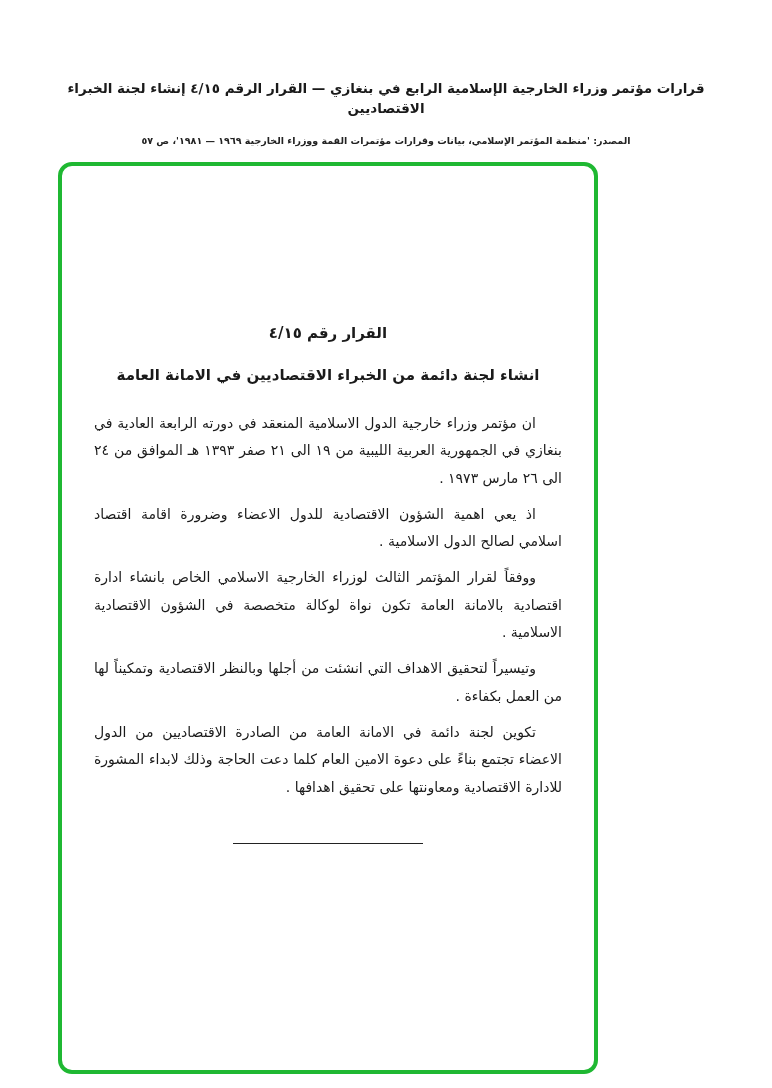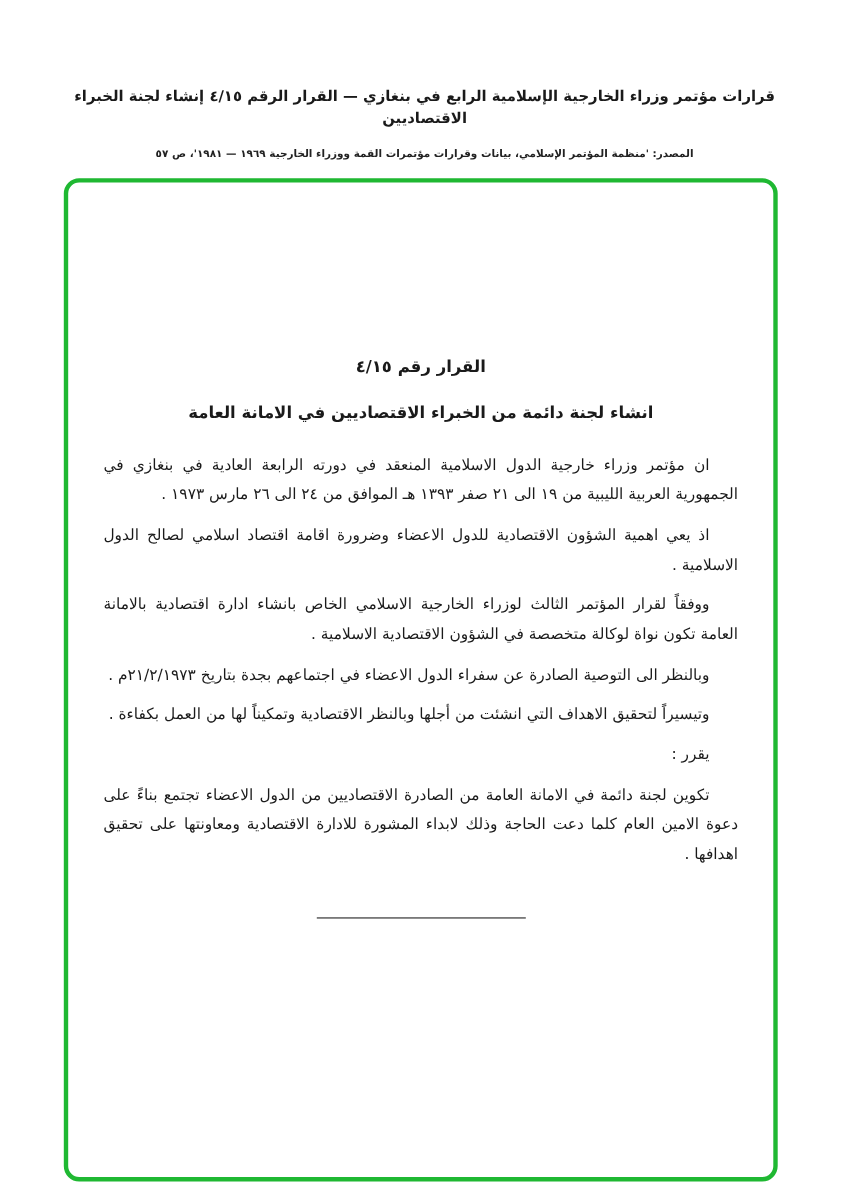--- a/index.html
+++ b/index.html
@@ -37,21 +37,21 @@
   .header-line2 {
     font-weight: bold;
     font-size: 9.5px;
     margin-top: 16px;
     color: #222;
   }
   .doc-frame {
     position: absolute;
     left: 58px;
     top: 114px;
-    width: 649px;
+    width: 540px;
     height: 912px;
     border: 4px solid var(--border-green);
     border-radius: 14px;
     background: var(--bg-color);
   }
   .doc-content {
     padding: 158px 32px 0 32px;
     direction: rtl;
   }
   .doc-title {
@@ -100,25 +100,23 @@
       <div class="doc-title">القرار رقم ٤/١٥</div>
 
       <div class="doc-subtitle">انشاء لجنة دائمة من الخبراء الاقتصاديين في الامانة العامة</div>
 
       <div class="paragraph">ان مؤتمر وزراء خارجية الدول الاسلامية المنعقد في دورته الرابعة العادية في بنغازي في الجمهورية العربية الليبية من ١٩ الى ٢١ صفر ١٣٩٣ هـ الموافق من ٢٤ الى ٢٦ مارس ١٩٧٣ .</div>
 
       <div class="paragraph">اذ يعي اهمية الشؤون الاقتصادية للدول الاعضاء وضرورة اقامة اقتصاد اسلامي لصالح الدول الاسلامية .</div>
 
       <div class="paragraph">ووفقاً لقرار المؤتمر الثالث لوزراء الخارجية الاسلامي الخاص بانشاء ادارة اقتصادية بالامانة العامة تكون نواة لوكالة متخصصة في الشؤون الاقتصادية الاسلامية .</div>
 
-      <div class="paragraph">وبالنظر الى التوصية الصادرة عن سفراء الدول الاعضاء في اجتماعهم بجدة بتاريخ ٢١/٢/١٩٧٣م .</div>
 
       <div class="paragraph">وتيسيراً لتحقيق الاهداف التي انشئت من أجلها وبالنظر الاقتصادية وتمكيناً لها من العمل بكفاءة .</div>
 
-      <div class="paragraph short">يقرر :</div>
 
       <div class="paragraph">تكوين لجنة دائمة في الامانة العامة من الصادرة الاقتصاديين من الدول الاعضاء تجتمع بناءً على دعوة الامين العام كلما دعت الحاجة وذلك لابداء المشورة للادارة الاقتصادية ومعاونتها على تحقيق اهدافها .</div>
 
       <div class="divider-line"></div>
 
     </div>
   </div>
 
 </div>
 

